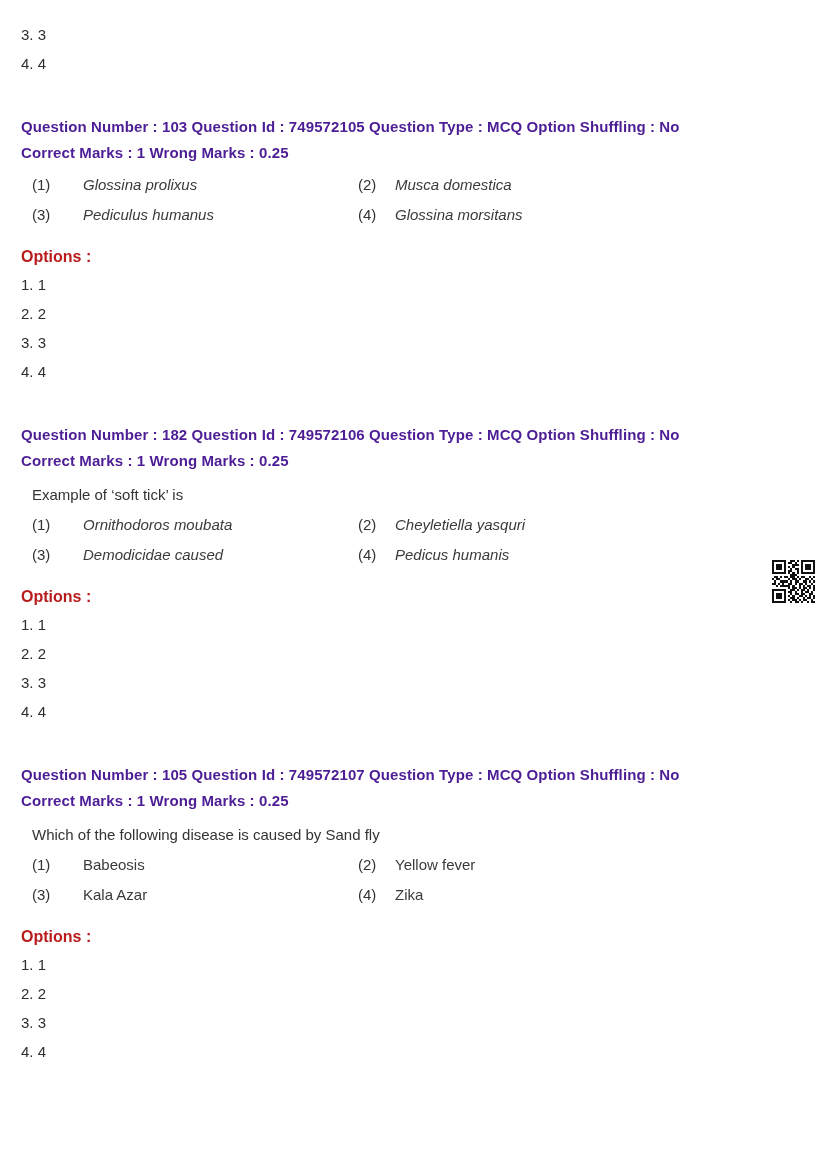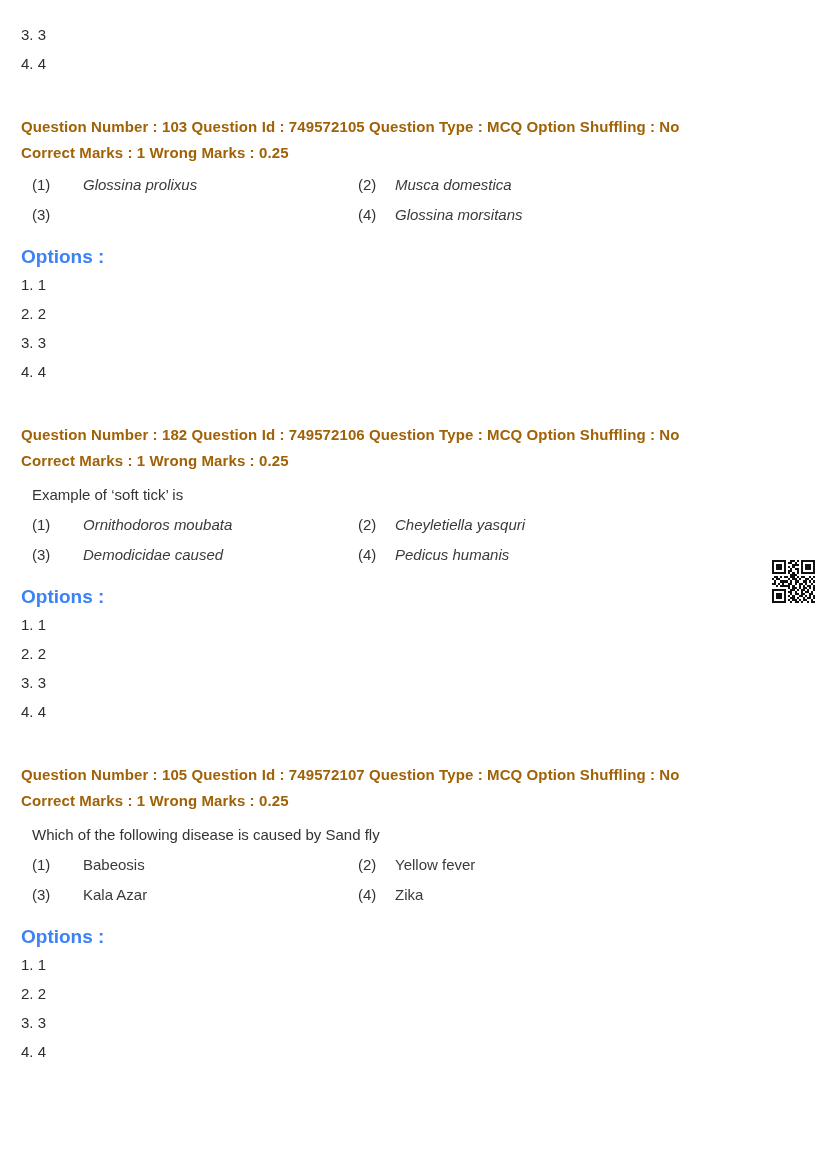--- a/index.html
+++ b/index.html
@@ -16,21 +16,21 @@
 
   .opt-list { font-size: 15px; line-height: 29px; color: #2e2e2e; }
   .opt-item { white-space: pre; }
 
   .q-block { margin-top: 36px; }
 
   .q-meta {
     font-weight: bold;
     font-size: 15px;
     line-height: 26px;
-    color: #a16207;
+    color: #4c1d95;
     letter-spacing: 0.1px;
   }
 
   .q-text {
     margin-left: 11px;
     margin-top: 10px;
     font-size: 15px;
     line-height: 22px;
     color: #333333;
   }
@@ -43,23 +43,23 @@
   }
   .choice { display: flex; line-height: 30px; font-size: 15px; }
   .choice-num { width: 51px; flex: none; color: #333333; }
   .choice:nth-child(even) .choice-num { width: 37px; }
   .choice-label { color: #3a3a3a; }
   .choice-label.italic { font-style: italic; }
 
   .options-label {
     margin-top: 14px;
     font-weight: bold;
-    font-size: 19px;
+    font-size: 16px;
     line-height: 26px;
-    color: #3b82f6;
+    color: #b91c1c;
   }
 
   .qr {
     position: absolute;
     left: 772px;
     top: 560px;
     width: 43px;
     height: 43px;
   }
   .qr svg { width: 100%; height: 100%; shape-rendering: crispEdges; }
@@ -83,20 +83,21 @@
       <div class="choice">
         <span class="choice-num">(1)</span>
         <span class="choice-label italic">Glossina prolixus</span>
       </div>
       <div class="choice">
         <span class="choice-num">(2)</span>
         <span class="choice-label italic">Musca domestica</span>
       </div>
       <div class="choice">
         <span class="choice-num">(3)</span>
+        <span class="choice-label italic">Pediculus humanus</span>
       </div>
       <div class="choice">
         <span class="choice-num">(4)</span>
         <span class="choice-label italic">Glossina morsitans</span>
       </div>
     </div>
     <div class="options-label">Options :</div>
     <div class="opt-list">
       <div class="opt-item">1. 1</div>
       <div class="opt-item">2. 2</div>

